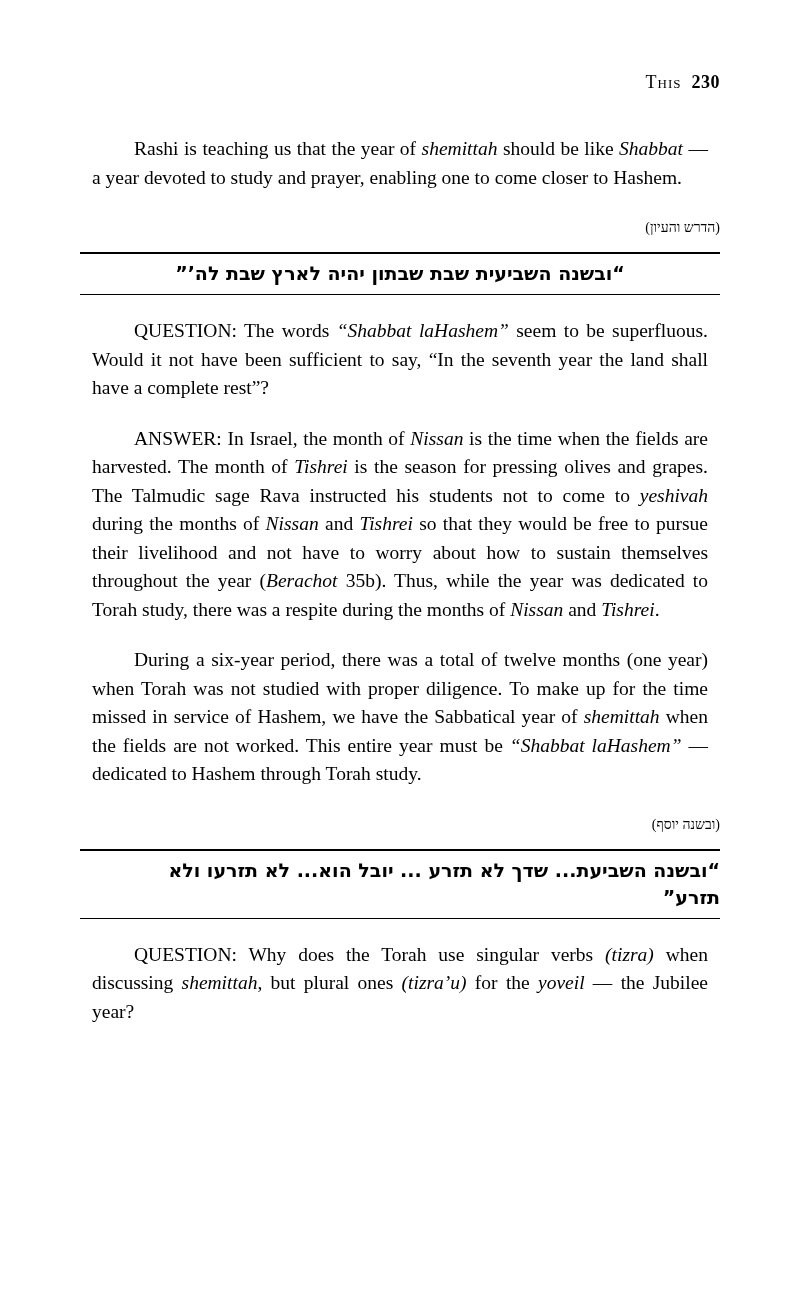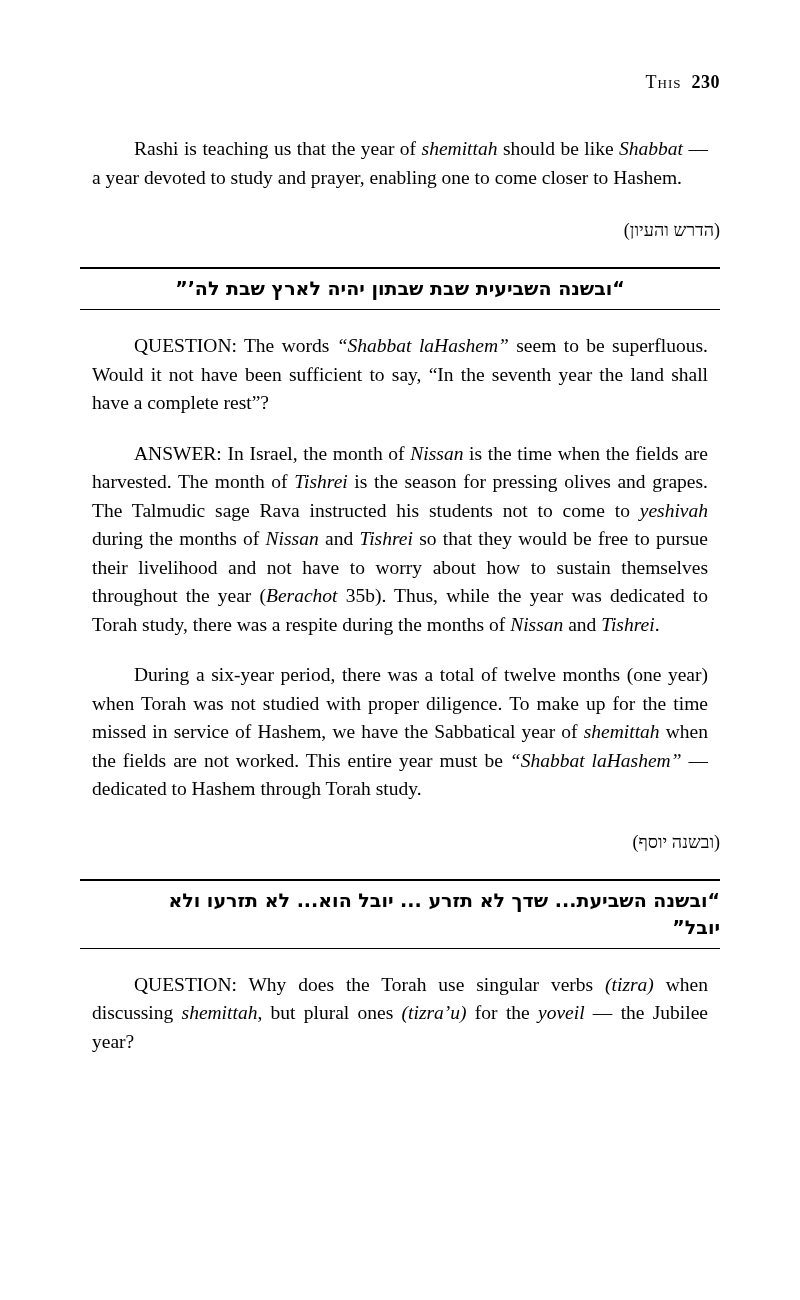--- a/index.html
+++ b/index.html
@@ -59,28 +59,28 @@
     margin-top: 42px;
   }
   p.body.spaced {
     margin-top: 22px;
   }
   .ital { font-style: italic; }
 
   .source-right {
     text-align: right;
     font-family: "Liberation Serif", serif;
-    font-size: 18px;
+    font-size: 14px;
     direction: rtl;
     margin-top: 28px;
   }
 
   
   .heb-block {
-    margin-top: 26px;
+    margin-top: 16px;
   }
   .heb-heading {
     direction: rtl;
     text-align: center;
     font-family: "DejaVu Sans", sans-serif;
     font-weight: bold;
     font-size: 19px;
     line-height: 27px;
     padding: 6px 0 7px 0;
     border-top: 2.5px solid #000;
@@ -116,20 +116,20 @@
     </div>
 
     <p class="body spaced" id="p1"><span>QUESTION: The words </span><span class="ital">“Shabbat laHashem”</span><span> seem to be superfluous. Would it not have been sufficient to say, “In the seventh year the land shall have a complete rest”?</span></p>
     <p class="body spaced" id="p2"><span>ANSWER: In Israel, the month of </span><span class="ital">Nissan</span><span> is the time when the fields are harvested. The month of </span><span class="ital">Tishrei</span><span> is the season for pressing olives and grapes. The Talmudic sage Rava instructed his students not to come to </span><span class="ital">yeshivah</span><span> during the months of </span><span class="ital">Nissan</span><span> and </span><span class="ital">Tishrei</span><span> so that they would be free to pursue their livelihood and not have to worry about how to sustain themselves throughout the year (</span><span class="ital">Berachot</span><span> 35b). Thus, while the year was dedicated to Torah study, there was a respite during the months of </span><span class="ital">Nissan</span><span> and </span><span class="ital">Tishrei</span><span>.</span></p>
     <p class="body spaced" id="p3"><span>During a six-year period, there was a total of twelve months (one year) when Torah was not studied with proper diligence. To make up for the time missed in service of Hashem, we have the Sabbatical year of </span><span class="ital">shemittah</span><span> when the fields are not worked. This entire year must be </span><span class="ital">“Shabbat laHashem”</span><span> — dedicated to Hashem through Torah study.</span></p>
     <div class="source-right">(ובשנה יוסף)</div>
 
     <div class="heb-block">
       <div class="heb-heading tworow">
         <div>“ובשנה השביעת... שדך לא תזרע ... יובל הוא... לא תזרעו ולא</div>
-        <div>יובל”</div>
+        <div>תזרע”</div>
       </div>
     </div>
 
     <p class="body spaced" id="p4"><span>QUESTION: Why does the Torah use singular verbs </span><span class="ital">(tizra)</span><span> when discussing </span><span class="ital">shemittah</span><span>, but plural ones </span><span class="ital">(tizra’u)</span><span> for the </span><span class="ital">yoveil</span><span> — the Jubilee year?</span></p>
 
   </div>
 </div>
 
 </body></html>

